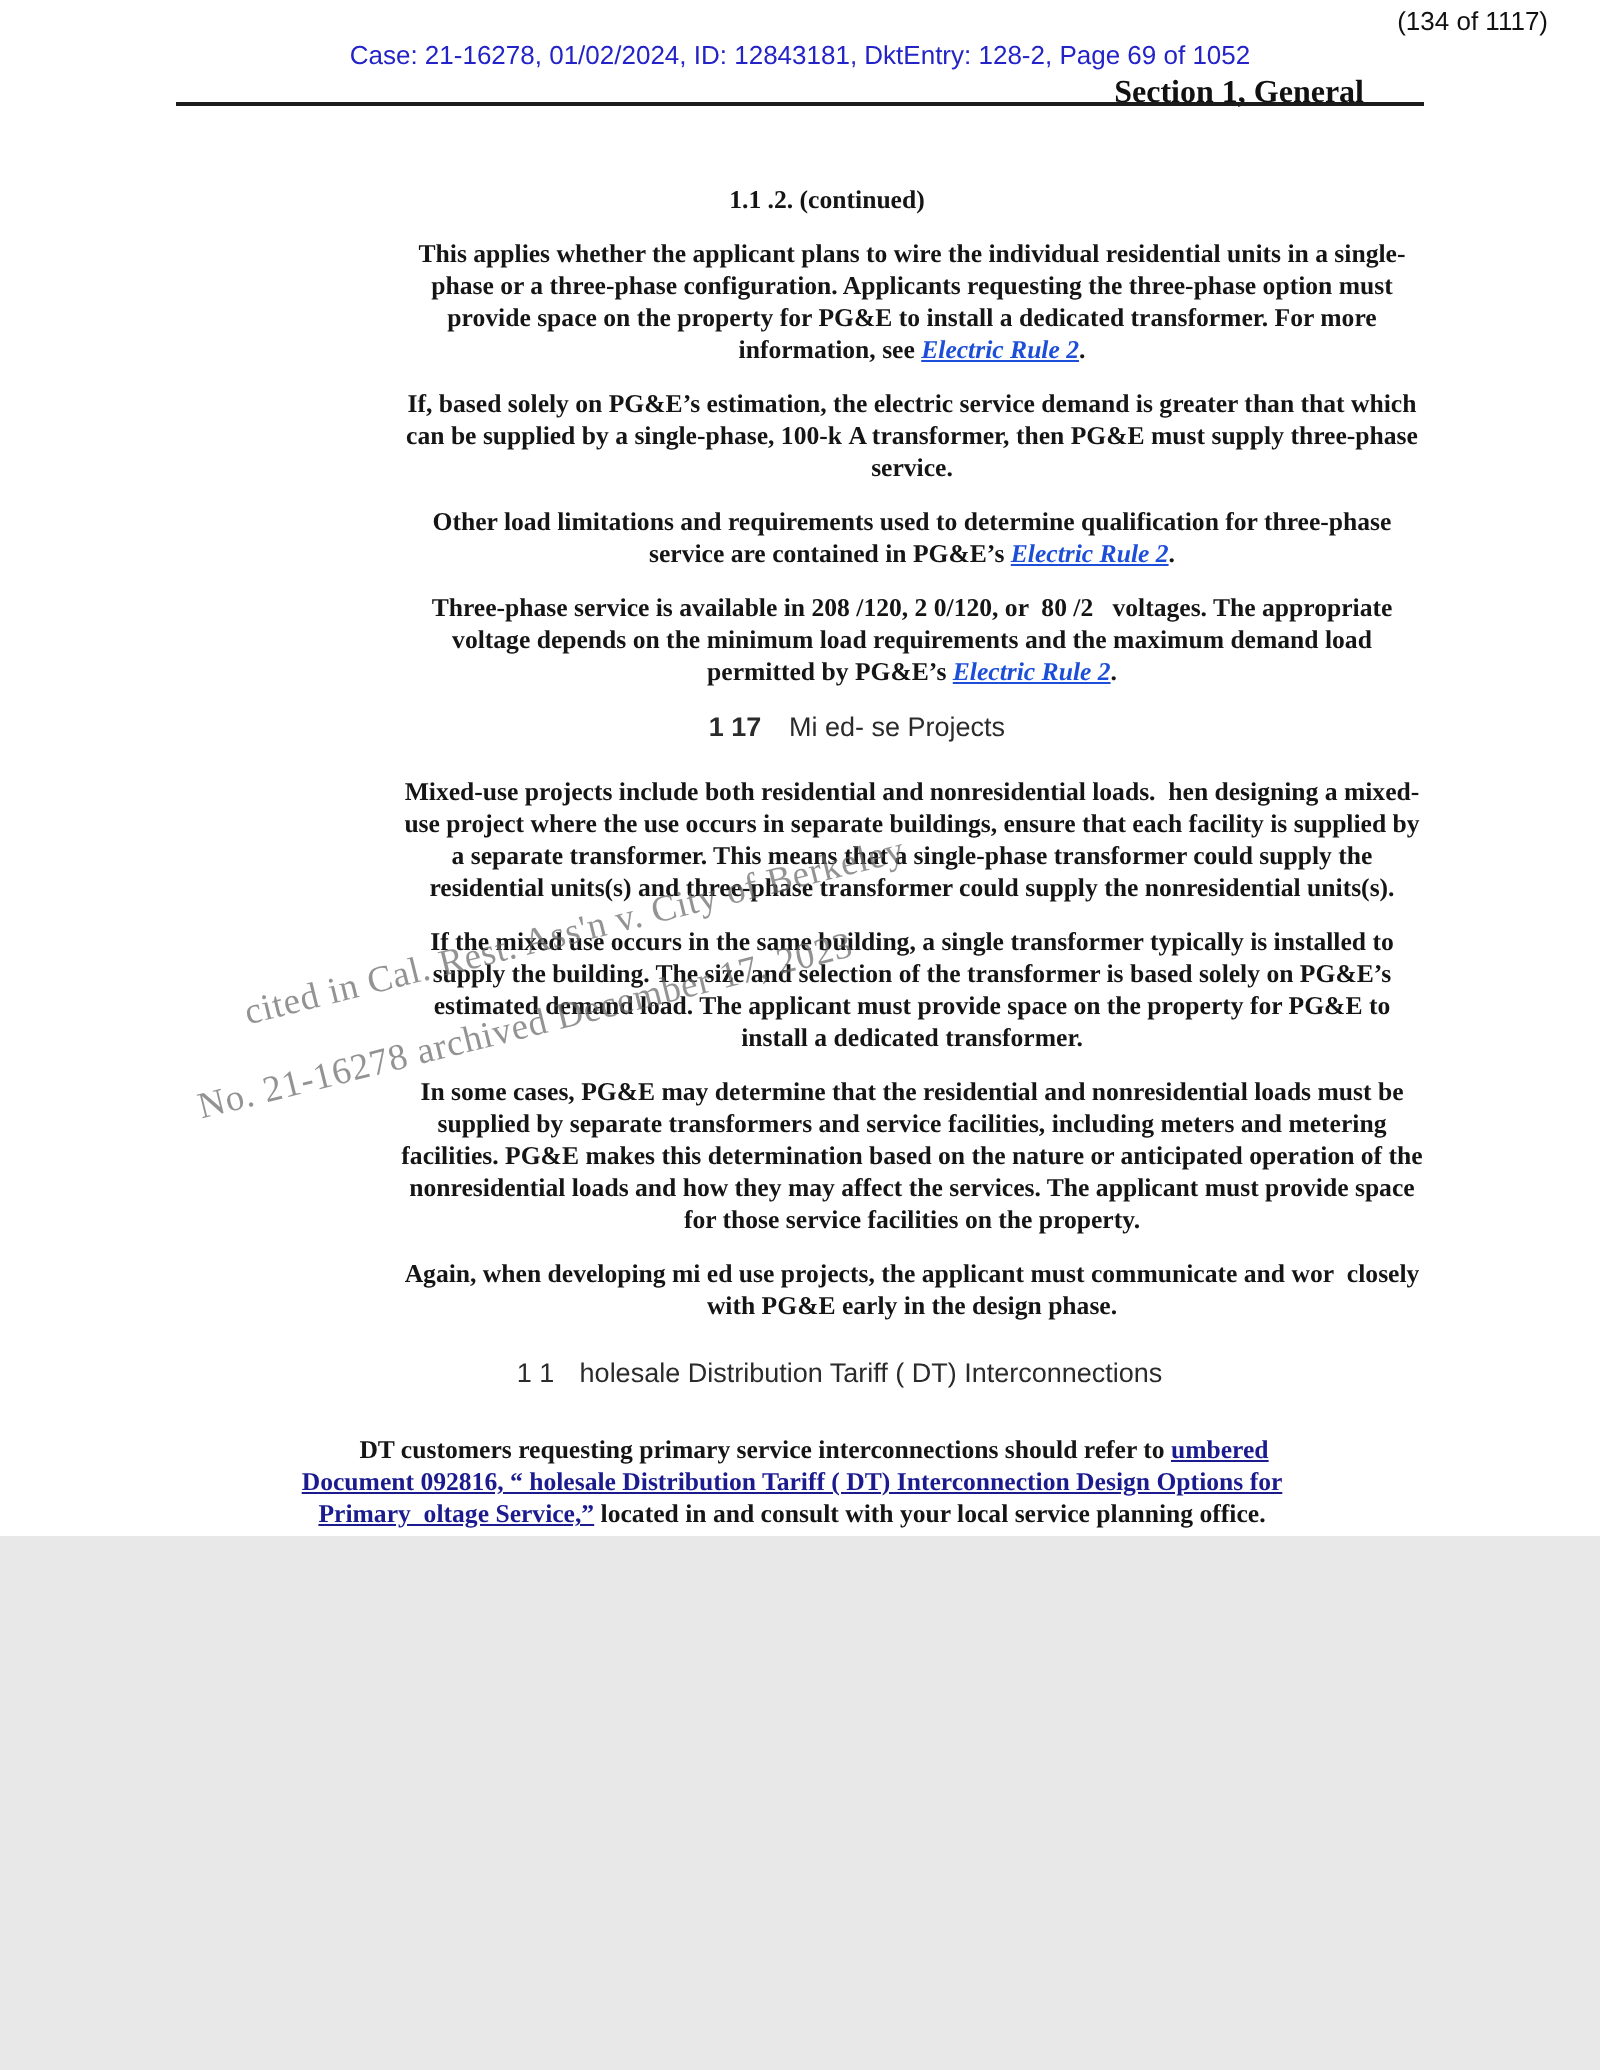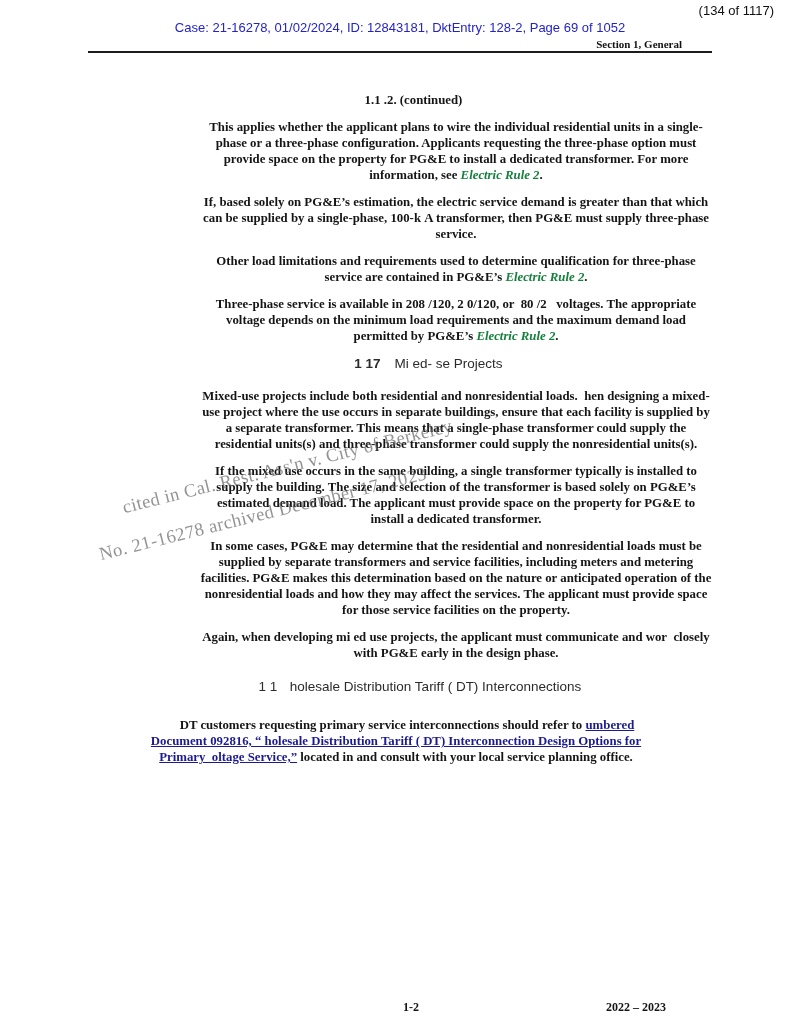--- a/index.html
+++ b/index.html
@@ -1,39 +1,39 @@
 <!DOCTYPE html>
 <html><head>
 <meta charset="utf-8">
 <style>
   html,body { margin:0; padding:0; background:#e8e8e8; }
   .page {
     position:relative;
-    width:800px; height:1035px;
+    width:800px; height:768px;
     margin:0 auto;
     background:#ffffff;
     font-family:"Liberation Serif", serif;
     color:#151515;
     overflow:hidden;
   }
   
   .corner-stamp {
     position:absolute; top:3px; right:26px;
     font-family:"Liberation Sans", sans-serif;
     font-size:13px; color:#111;
   }
   .case-stamp {
     position:absolute; top:20px; left:0; width:100%;
     text-align:center;
     font-family:"Liberation Sans", sans-serif;
     font-size:13px; color:#2323c8;
   }
   .section-label {
     position:absolute; top:38px; right:118px;
-    font-size:11px; font-weight:bold; color:#111;
+    font-size:16px; font-weight:bold; color:#111;
   }
   .header-rule {
     position:absolute; top:51px; left:88px; width:624px;
     border-top:2px solid #1c1c1c; height:0;
   }
   
   .bodytext {
     position:absolute; top:92px; left:115px; width:597px;
     font-size:12.8px; line-height:16px; font-weight:bold;
     text-align:center;
@@ -42,21 +42,21 @@
   p.ind { margin:0 0 11px 85px; width:512px; }
   .h-sans {
     font-family:"Liberation Sans", sans-serif;
     font-weight:normal; font-size:13.5px; color:#2b2b2b;
   }
   .h-mixed { margin:12px 0 16px 16px; }
   .h-mixed .hnum { display:inline-block; width:54px;font-weight:bold; }
   .h-wdt { margin:18px 0 22px 0; }
   .h-wdt .hnum { display:inline-block; width:44px; }
   .rule-link {
-    color:#15803d; font-style:italic; cursor:pointer;
+    color:#1d4ed8; font-style:italic; text-decoration:underline; cursor:pointer;
   }
   .doc-link {
     color:#1b1b8f; text-decoration:underline; cursor:pointer;
   }
   p.wdt-para { margin:0 0 0 15px; width:532px; text-indent:22px; }
   
   .watermark {
     position:absolute; left:118px; top:488px;
     transform:rotate(-14deg); transform-origin:0 0;
     font-family:"Liberation Serif", serif;

